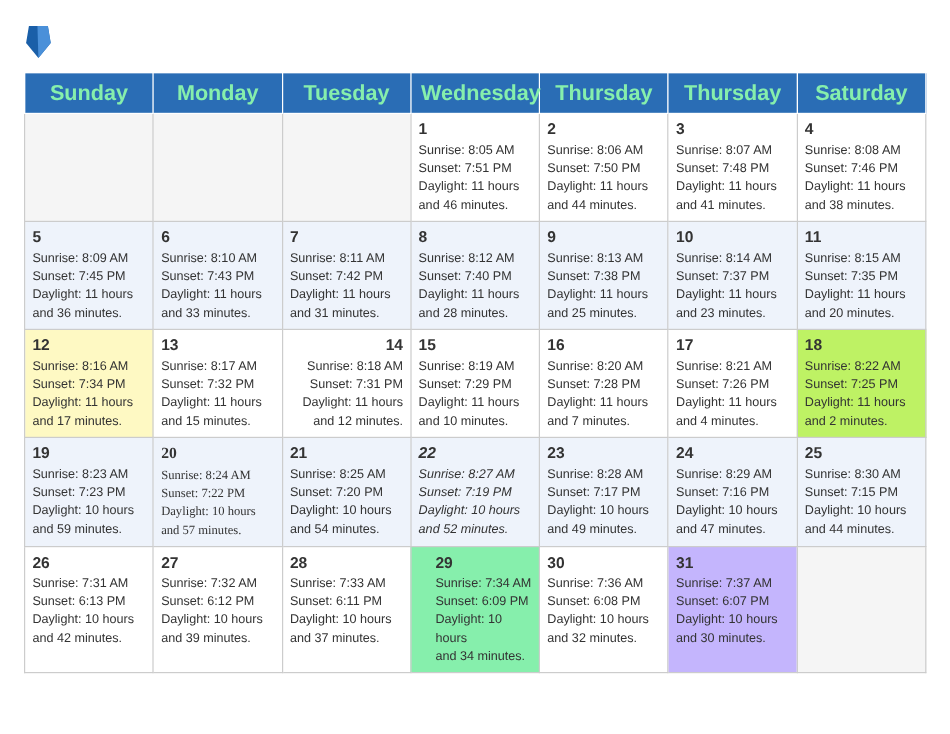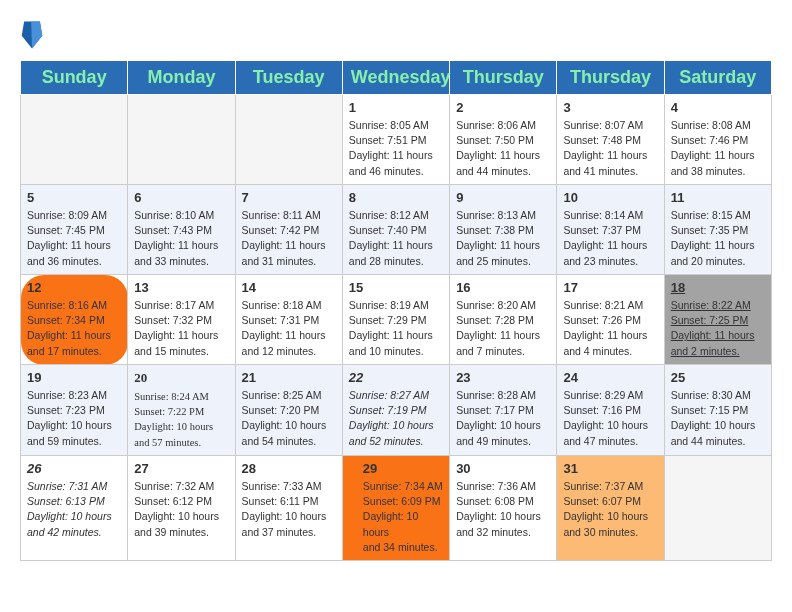--- a/index.html
+++ b/index.html
@@ -172,45 +172,45 @@
         <td style="background: rgb(238, 243, 251);">
           <span class="day-number">10</span>
           <div class="day-info">Sunrise: 8:14 AM<br>Sunset: 7:37 PM<br>Daylight: 11 hours<br>and 23 minutes.</div>
         </td>
         <td style="background: rgb(238, 243, 251);">
           <span class="day-number">11</span>
           <div class="day-info">Sunrise: 8:15 AM<br>Sunset: 7:35 PM<br>Daylight: 11 hours<br>and 20 minutes.</div>
         </td>
       </tr>
       <tr>
-        <td style="background: #f97316; border-radius: 23px;">
+        <td style="background: #fef9c3;">
           <span class="day-number">12</span>
           <div class="day-info">Sunrise: 8:16 AM<br>Sunset: 7:34 PM<br>Daylight: 11 hours<br>and 17 minutes.</div>
         </td>
         <td style="background: rgb(255, 255, 255);">
           <span class="day-number">13</span>
           <div class="day-info">Sunrise: 8:17 AM<br>Sunset: 7:32 PM<br>Daylight: 11 hours<br>and 15 minutes.</div>
         </td>
-        <td style="background: rgb(255, 255, 255);">
+        <td style="background: rgb(255, 255, 255); text-align: right;">
           <span class="day-number">14</span>
           <div class="day-info">Sunrise: 8:18 AM<br>Sunset: 7:31 PM<br>Daylight: 11 hours<br>and 12 minutes.</div>
         </td>
         <td style="background: rgb(255, 255, 255);">
           <span class="day-number">15</span>
           <div class="day-info">Sunrise: 8:19 AM<br>Sunset: 7:29 PM<br>Daylight: 11 hours<br>and 10 minutes.</div>
         </td>
         <td style="background: rgb(255, 255, 255);">
           <span class="day-number">16</span>
           <div class="day-info">Sunrise: 8:20 AM<br>Sunset: 7:28 PM<br>Daylight: 11 hours<br>and 7 minutes.</div>
         </td>
         <td style="background: rgb(255, 255, 255);">
           <span class="day-number">17</span>
           <div class="day-info">Sunrise: 8:21 AM<br>Sunset: 7:26 PM<br>Daylight: 11 hours<br>and 4 minutes.</div>
         </td>
-        <td style="background: #a3a3a3; text-decoration: underline;">
+        <td style="background: #bef264;">
           <span class="day-number">18</span>
           <div class="day-info">Sunrise: 8:22 AM<br>Sunset: 7:25 PM<br>Daylight: 11 hours<br>and 2 minutes.</div>
         </td>
       </tr>
       <tr>
         <td style="background: rgb(238, 243, 251);">
           <span class="day-number">19</span>
           <div class="day-info">Sunrise: 8:23 AM<br>Sunset: 7:23 PM<br>Daylight: 10 hours<br>and 59 minutes.</div>
         </td>
         <td style="background: rgb(238, 243, 251); font-family: Liberation Serif, serif;">
@@ -232,40 +232,40 @@
         <td style="background: rgb(238, 243, 251);">
           <span class="day-number">24</span>
           <div class="day-info">Sunrise: 8:29 AM<br>Sunset: 7:16 PM<br>Daylight: 10 hours<br>and 47 minutes.</div>
         </td>
         <td style="background: rgb(238, 243, 251);">
           <span class="day-number">25</span>
           <div class="day-info">Sunrise: 8:30 AM<br>Sunset: 7:15 PM<br>Daylight: 10 hours<br>and 44 minutes.</div>
         </td>
       </tr>
       <tr>
-        <td style="background: rgb(255, 255, 255); font-style: italic;">
+        <td style="background: rgb(255, 255, 255);">
           <span class="day-number">26</span>
           <div class="day-info">Sunrise: 7:31 AM<br>Sunset: 6:13 PM<br>Daylight: 10 hours<br>and 42 minutes.</div>
         </td>
         <td style="background: rgb(255, 255, 255);">
           <span class="day-number">27</span>
           <div class="day-info">Sunrise: 7:32 AM<br>Sunset: 6:12 PM<br>Daylight: 10 hours<br>and 39 minutes.</div>
         </td>
         <td style="background: rgb(255, 255, 255);">
           <span class="day-number">28</span>
           <div class="day-info">Sunrise: 7:33 AM<br>Sunset: 6:11 PM<br>Daylight: 10 hours<br>and 37 minutes.</div>
         </td>
-        <td style="background: #f97316; padding-left: 20px;">
+        <td style="background: #86efac; padding-left: 20px;">
           <span class="day-number">29</span>
           <div class="day-info">Sunrise: 7:34 AM<br>Sunset: 6:09 PM<br>Daylight: 10 hours<br>and 34 minutes.</div>
         </td>
         <td style="background: rgb(255, 255, 255);">
           <span class="day-number">30</span>
           <div class="day-info">Sunrise: 7:36 AM<br>Sunset: 6:08 PM<br>Daylight: 10 hours<br>and 32 minutes.</div>
         </td>
-        <td style="background: #fdba74;">
+        <td style="background: #c4b5fd;">
           <span class="day-number">31</span>
           <div class="day-info">Sunrise: 7:37 AM<br>Sunset: 6:07 PM<br>Daylight: 10 hours<br>and 30 minutes.</div>
         </td>
         <td class="empty"></td>
       </tr>
     </tbody>
 </table>
 
 </body></html>

